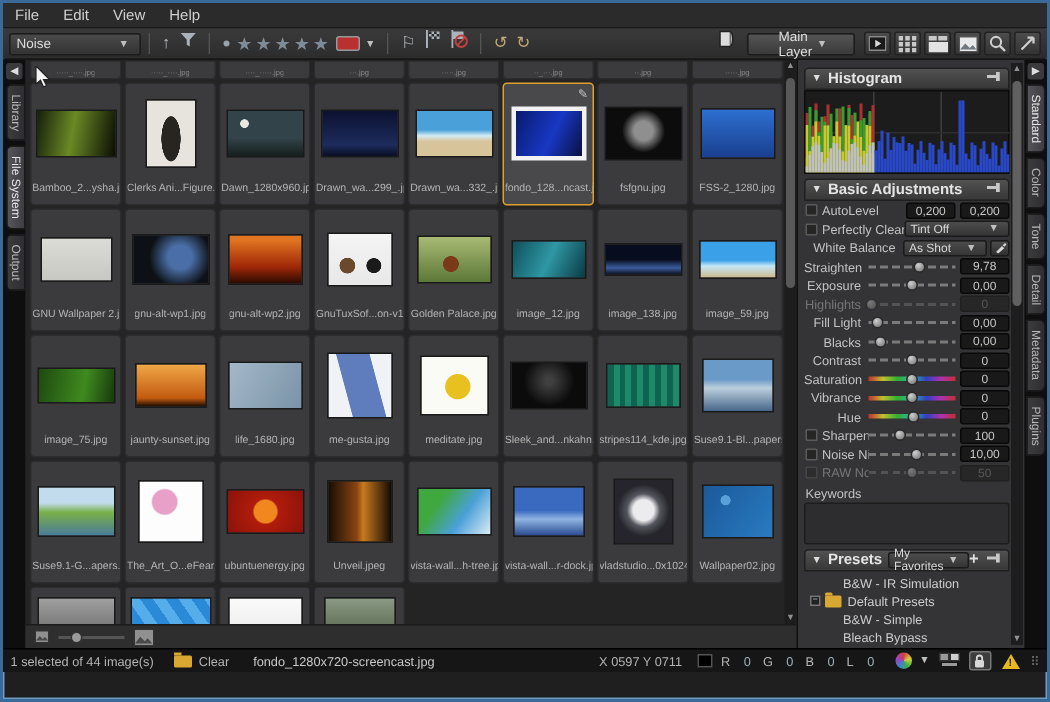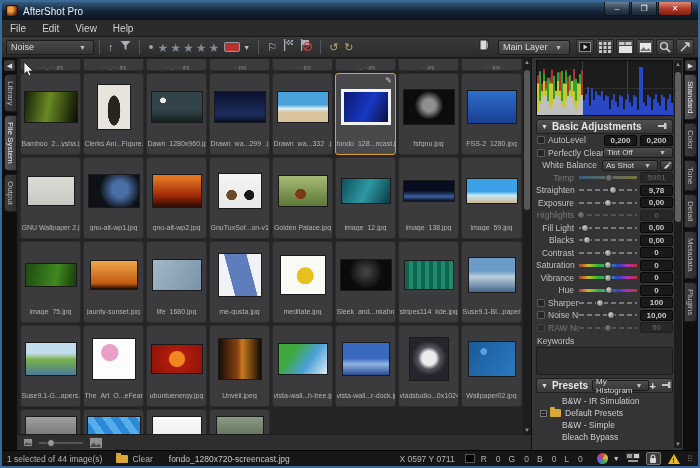--- a/index.html
+++ b/index.html
@@ -32,21 +32,21 @@
     display:flex; align-items:center; justify-content:space-between; padding:0 4px; }
   .tb-sep { width:1px; height:14px; background:#1c1c1c; border-right:1px solid #555; margin:0 5px; }
   .tb-ico { font-size:11px; color:#b8bec6; margin:0 3px; line-height:18px; }
   .star { color:#7e8c9a; font-size:12px; margin:0 1px; }
   .dot { width:4px; height:4px; border-radius:50%; background:#9aa2ac; margin:0 4px; }
   .swatch { width:16px; height:10px; background:#b83030; border:1px solid #999; border-radius:2px; margin-left:4px; }
   .dd-arrow { font-size:7px; color:#c0c0c0; margin:0 3px; }
   .tb-right { margin-left:auto; display:flex; align-items:center; }
   .layer-select { width:72px; height:15px; background:linear-gradient(#555,#3a3a3a);
     border:1px solid #1c1c1c; border-radius:2px; font-size:9px; color:#ddd;
-    display:flex; align-items:center; justify-content:space-between; padding:0 4px; margin:0 4px; }
+    display:flex; align-items:center; justify-content:space-between; padding:0 20px; margin:0 4px; }
   .tb-btn { width:18px; height:16px; border:1px solid #222; border-radius:2px;
     background:linear-gradient(#4c4c4c,#333); display:flex; align-items:center; justify-content:center; margin-left:2px; }
   
   .main { display:flex; height:392px; }
   .strip { width:15px; background:#0e0e0e; position:relative; }
   .vtab { writing-mode:vertical-rl; font-size:8px; color:#b8b8b8; background:linear-gradient(90deg,#3c3c3e,#2e2e30);
     padding:6px 1px; margin:3px 1px; border:1px solid #1a1a1a; }
   .strip.left .vtab { border-radius:4px 0 0 4px; margin-left:2px; }
   .strip.right .vtab { border-radius:0 4px 4px 0; margin-right:2px; }
   .vtab.active { background:linear-gradient(90deg,#55555a,#3e3e42); color:#e8e8e8; }
@@ -90,21 +90,21 @@
   .ctl-lbl { flex:1; overflow:hidden; white-space:nowrap; }
   .ctl-lbl.r { text-align:right; padding-right:5px; }
   .trackwrap { width:58px; height:8px; position:relative; flex:none; }
   .track { position:absolute; top:3px; left:0; right:0; height:2px;
     background:repeating-linear-gradient(90deg,#7a7a7a 0 5px, transparent 5px 8px); }
   .track.temp { background:linear-gradient(90deg,#4a8fd8,#c8c850); height:3px; top:2.5px; }
   .track.rainbow { background:linear-gradient(90deg,#c03030,#c0c030,#30b030,#30b0b0,#3040c0,#b030b0,#c03030); height:3px; top:2.5px; }
   .tknob { position:absolute; top:0; width:8px; height:8px; border-radius:50%;
     background:radial-gradient(circle at 35% 30%,#cfcfcf,#8a8a8a 70%); border:1px solid #2a2a2a; margin-left:-4px; }
   .valbox { width:33px; height:11px; background:#191919; border:1px solid #090909; border-radius:2px;
-    color:#c8c8c8; font-size:8px; text-align:center; line-height:10px; margin-left:3px; flex:none;font-weight:bold; }
+    color:#c8c8c8; font-size:8px; text-align:center; line-height:10px; margin-left:3px; flex:none; }
   .dim .valbox { color:#808080; }
   .mini-dd { height:11px; background:linear-gradient(#4c4c4c,#353535); border:1px solid #1a1a1a; border-radius:2px;
     color:#d8d8d8; font-size:8px; display:flex; align-items:center; justify-content:space-between; padding:0 3px; }
   .eyedrop { width:13px; height:11px; margin-left:2px; background:linear-gradient(#4c4c4c,#303030);
     border:1px solid #1a1a1a; border-radius:2px; display:flex; align-items:center; justify-content:center; }
   .kw-label { font-size:8.5px; color:#c2c2c2; margin:2px 0 1px 1px; }
   .kw-box { height:28px; background:#2d2d2f; border:1px solid #1c1c1c; border-radius:2px; }
   .preset-dd { width:62px; margin-left:4px; font-weight:normal; }
   .plus { margin-left:auto; font-size:11px; color:#ddd; font-weight:bold; }
   .tree { font-size:8.5px; color:#cccccc; padding:2px 0 0 4px; position:relative; }
@@ -135,29 +135,20 @@
   .warntri { width:0; height:0; border-left:6px solid transparent; border-right:6px solid transparent;
     border-bottom:10px solid #e8b820; position:relative; margin:0 4px; }
   .warntri span { position:absolute; left:-1.5px; top:3px; font-size:7px; color:#222; font-weight:bold; }
   .cursor-arrow { position:absolute; left:6px; top:4px; z-index:5; }
 </style>
 </head>
 <body>
 
 <div id="window">
 
-  <div class="titlebar">
-    <span class="appicon"></span>
-    <span>AfterShot Pro</span>
-    <div class="wincontrols">
-      <span class="winbtn">–</span>
-      <span class="winbtn">❐</span>
-      <span class="winbtn close">✕</span>
-    </div>
-  </div>
 
   <div class="menubar" id="menubar">
       <span class="menu-item">File</span>
       <span class="menu-item">Edit</span>
       <span class="menu-item">View</span>
       <span class="menu-item">Help</span>
     </div>
 
   <div class="toolbar">
     <div class="tb-select">
@@ -526,20 +517,30 @@
             <span class="knob"></span>
           </div>
         <svg width="14" height="12" viewBox="0 0 14 12">
             <rect x="0.5" y="0.5" width="13" height="11" fill="#909090" stroke="#333"></rect>
             <path d="M1 10 l3.5-4.5 l3 3 l2-2 l3 3.5z" fill="#4a4a4a"></path>
           </svg>
       </div>
     </div>
 
     <div class="rpanel">
+      <div class="sect-head">
+        <span class="disc">▼</span>
+        <span>Histogram</span>
+        <span class="pin">
+          <svg width="10" height="8" viewBox="0 0 10 8">
+              <rect x="0" y="3" width="6" height="2" fill="#c8c8c8"></rect>
+              <rect x="6" y="1" width="2.5" height="6" fill="#c8c8c8"></rect>
+            </svg>
+        </span>
+      </div>
       <div class="histo">
         <svg id="histsvg" width="136" height="54">
             <rect x="45" y="0" width="1" height="54" fill="#3e3e3e"></rect>
             <rect x="90" y="0" width="1" height="54" fill="#3e3e3e"></rect>
             <rect x="0" y="27" width="136" height="1" fill="#2e2e2e"></rect>
             <rect x="0" y="14.341160607684138" width="2" height="39.65883939231586" fill="#b03030"></rect>
             <rect x="0" y="44" width="2" height="10" fill="#30a030"></rect>
             <rect x="0" y="22.358266902532275" width="2" height="31.641733097467725" fill="#c8c830"></rect>
             <rect x="0" y="50" width="2" height="4" fill="#c0c0c0"></rect>
             <rect x="2" y="41.69017223427007" width="2" height="12.309827765729928" fill="#b03030"></rect>
@@ -708,28 +709,20 @@
             <div class="mini-dd" style="width: 56px;">
               <span>As Shot</span>
               <span class="dd-arrow">▼</span>
             </div>
             <span class="eyedrop">
               <svg width="8" height="8" viewBox="0 0 8 8">
                 <path d="M1 7 L5 3 L6.5 4.5 L2.5 8z M5.5 2.5 l1.5-1.5 l1 1 l-1.5 1.5z" fill="#d8d8d8"></path>
               </svg>
             </span>
           </div>
-          <div class="ctl-row dim">
-            <span class="ctl-lbl r">Temp</span>
-            <div class="trackwrap">
-              <div class="track temp"></div>
-              <div class="tknob" style="left: 52%;"></div>
-            </div>
-            <span class="valbox">5001</span>
-          </div>
           <div class="ctl-row">
             <span class="ctl-lbl r">Straighten</span>
             <div class="trackwrap">
               <div class="track"></div>
               <div class="tknob" style="left: 58%;"></div>
             </div>
             <span class="valbox">9,78</span>
           </div>
           <div class="ctl-row">
             <span class="ctl-lbl r">Exposure</span>
@@ -823,21 +816,21 @@
             <span class="valbox">50</span>
           </div>
         </div>
       <div class="kw-label">Keywords</div>
       <div class="kw-box"></div>
 
       <div class="sect-head">
         <span class="disc">▼</span>
         <span>Presets</span>
         <div class="mini-dd preset-dd">
-          <span>My Histogram</span>
+          <span>My Favorites</span>
           <span class="dd-arrow">▼</span>
         </div>
         <span class="plus">+</span>
         <span class="pin" style="margin-left:6px">
           <svg width="10" height="8" viewBox="0 0 10 8">
               <rect x="0" y="3" width="6" height="2" fill="#c8c8c8"></rect>
               <rect x="6" y="1" width="2.5" height="6" fill="#c8c8c8"></rect>
             </svg>
         </span>
       </div>

